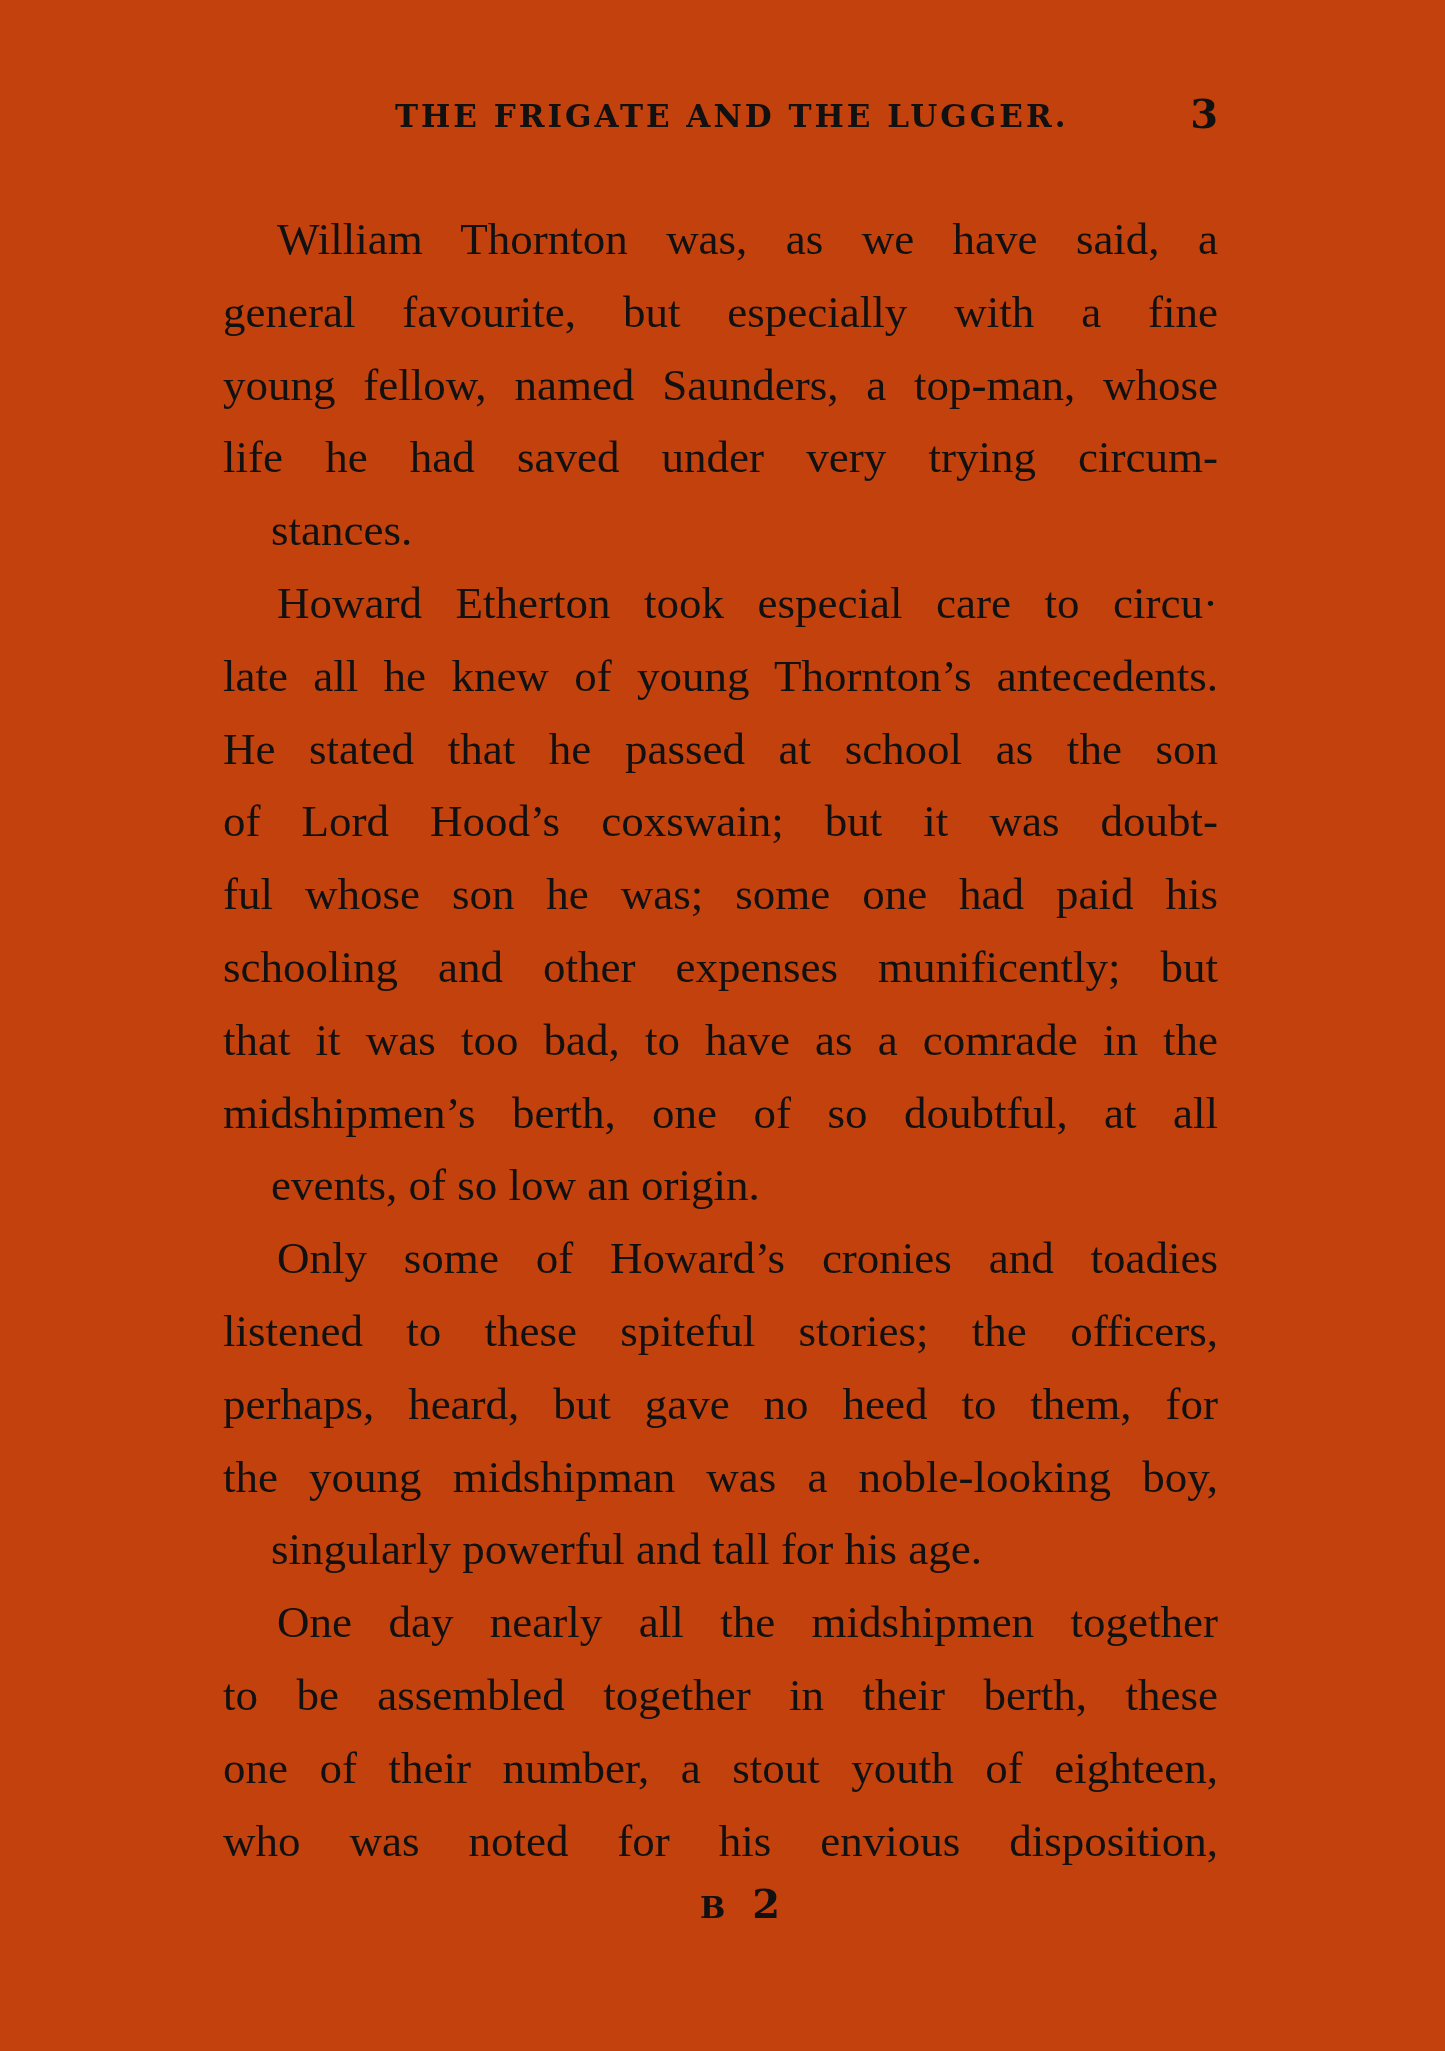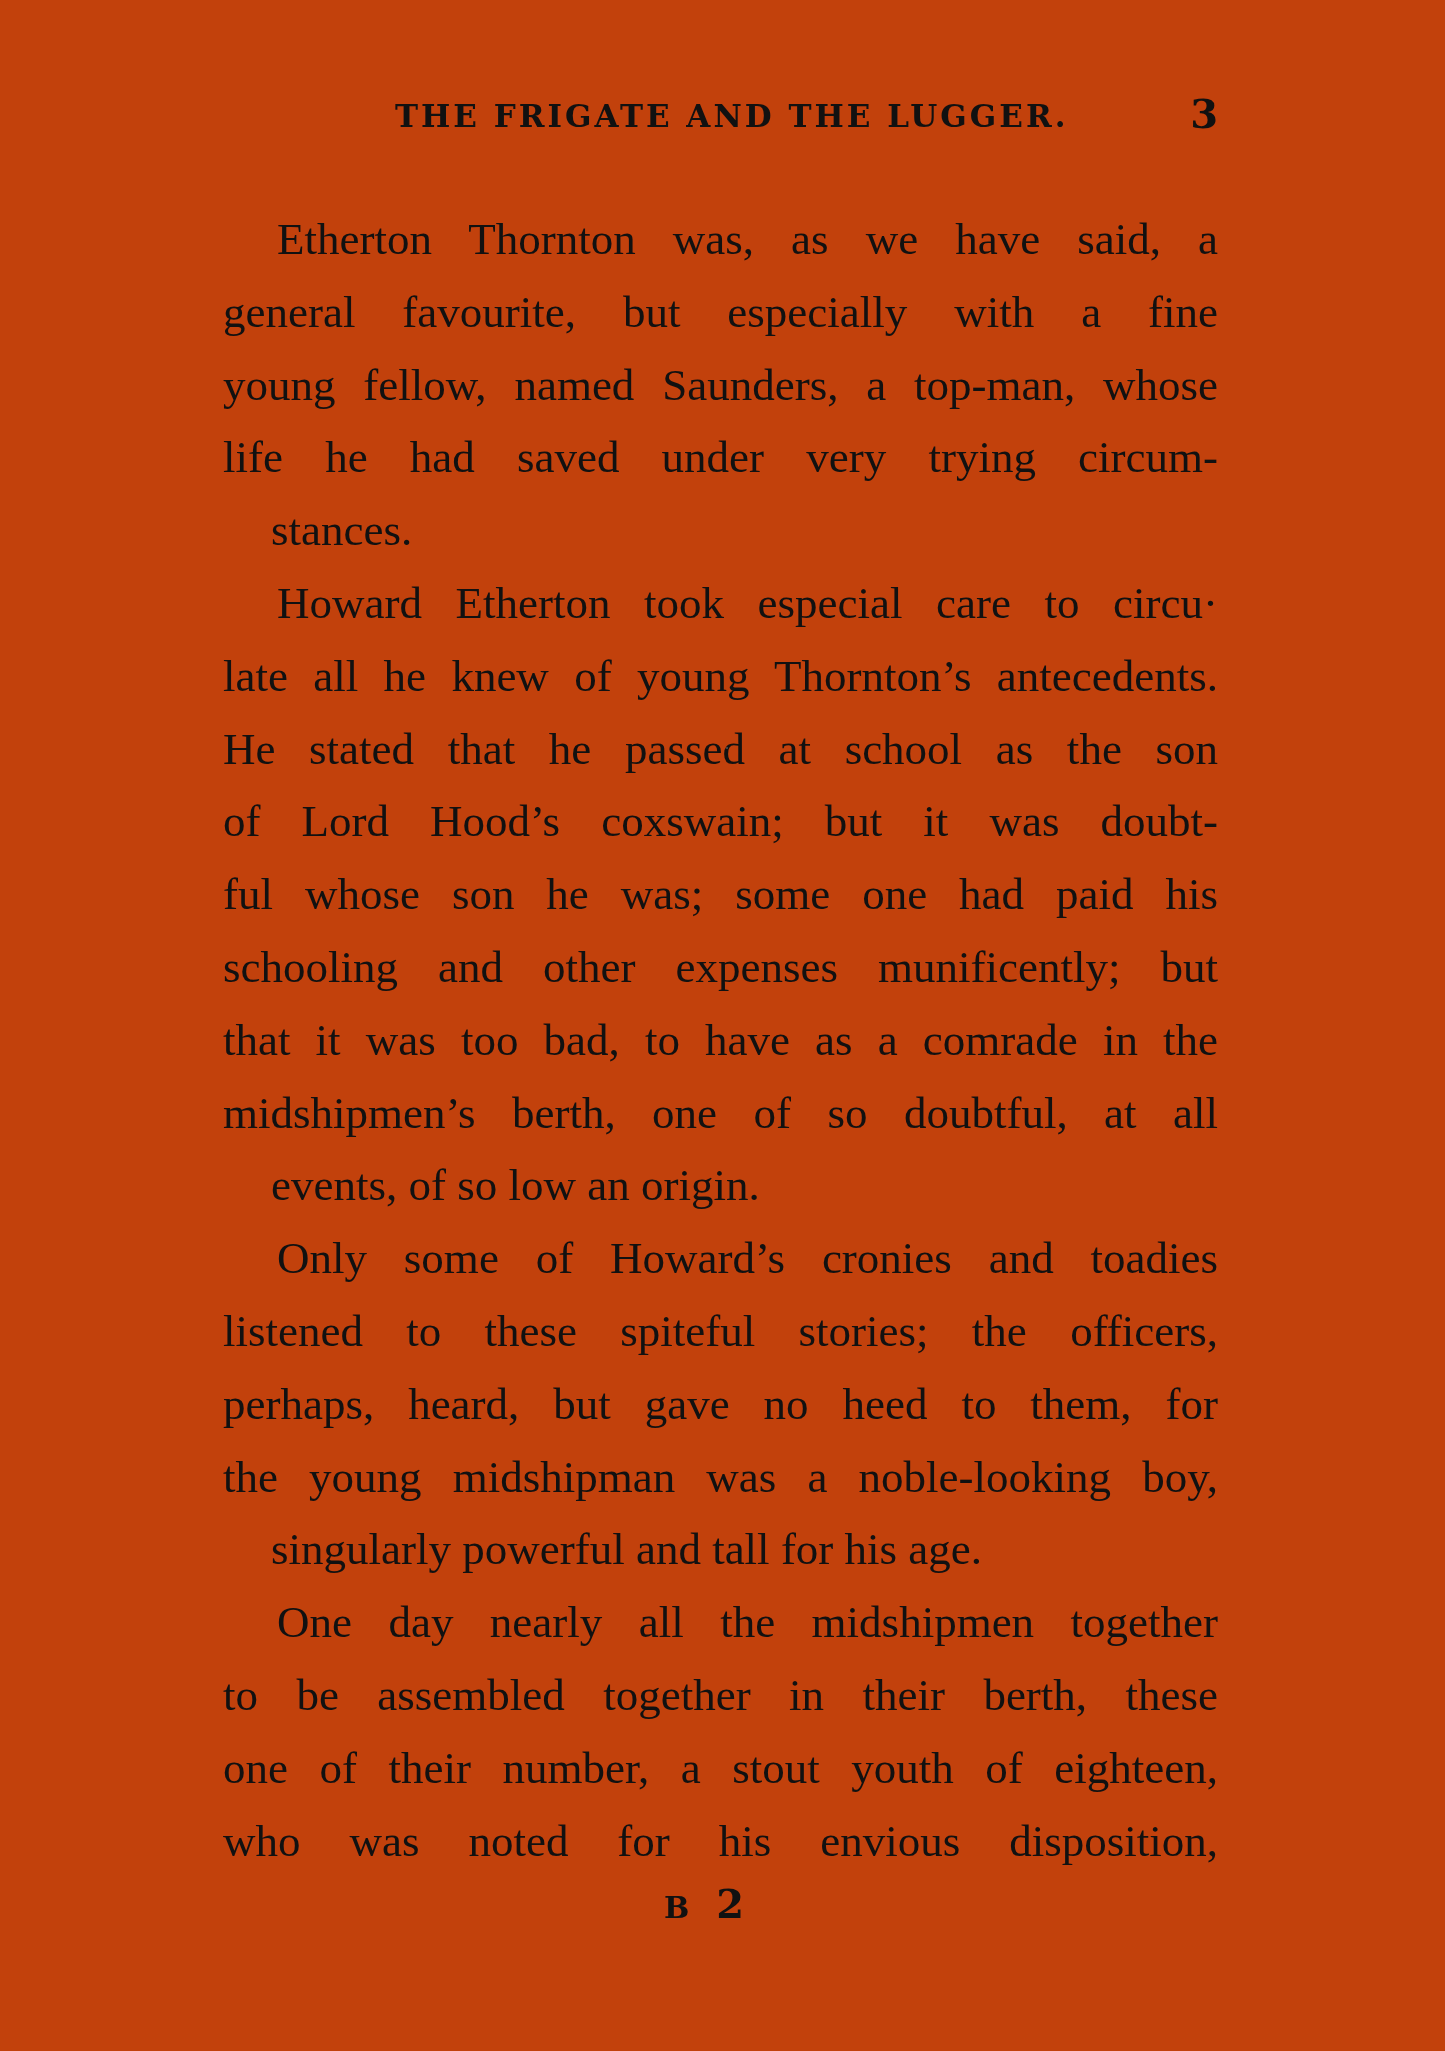--- a/index.html
+++ b/index.html
@@ -71,21 +71,21 @@
   .line.indent {
     padding-left: 54px;
   }
   .line.last {
     text-align-last: left;
     margin-left: 48px;
   }
   .signature {
     position: absolute;
     top: 1880px;
-    left: 664px;
+    left: 700px;
     height: 42px;
     white-space: nowrap;
     font-family: "DejaVu Serif", "Liberation Serif", serif;
     font-weight: bold;
     color: #111;
   }
   .sig-letter {
     font-size: 30px;
     letter-spacing: 1px;
     margin-right: 26px;
@@ -110,21 +110,21 @@
 
 <div class="page">
 
   <div class="running-head">
     <span class="running-title">THE FRIGATE AND THE LUGGER.</span>
     <span class="folio">3</span>
   </div>
 
   <div class="text-block">
 
-    <span class="line indent">Etherton Thornton was, as we have said, a</span>
+    <span class="line indent">William Thornton was, as we have said, a</span>
     <span class="line">general favourite, but especially with a fine</span>
     <span class="line">young fellow, named Saunders, a top-man, whose</span>
     <span class="line">life he had saved under very trying circum-</span>
     <span class="line last">stances.</span>
 
     <span class="line indent">Howard Etherton took especial care to circu·</span>
     <span class="line">late all he knew of young Thornton’s antecedents.</span>
     <span class="line">He stated that he passed at school as the son</span>
     <span class="line">of Lord Hood’s coxswain; but it was doubt-</span>
     <span class="line">ful whose son he was; some one had paid his</span>

